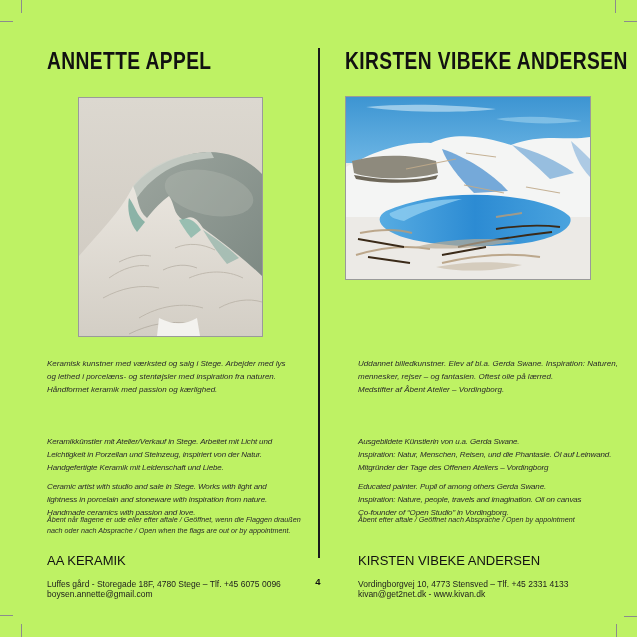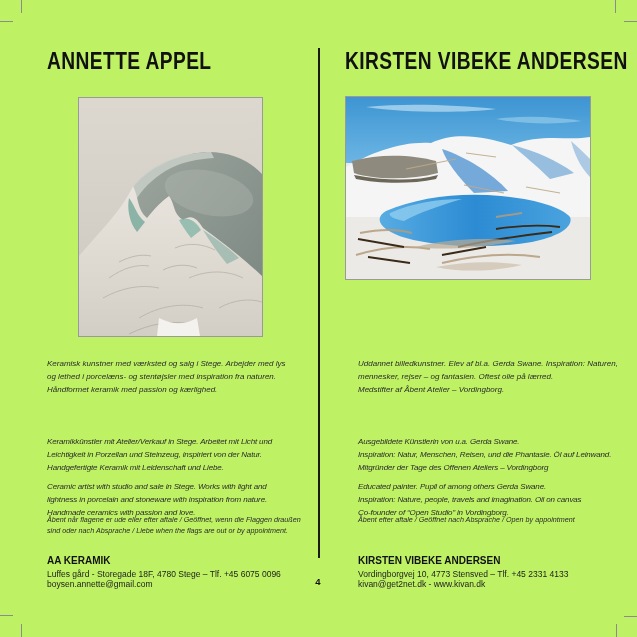--- a/index.html
+++ b/index.html
@@ -40,21 +40,21 @@
   .b1 { top:357px; }
   .b2 { top:407px; }
   .b3 { top:452px; }
 
   .opening {
     position:absolute; margin:0; top:514px; font-size:7.2px; line-height:11px;
     font-style:italic; white-space:pre-line; color:#2a2a2a;
   }
 
   .contact { position:absolute; top:556px; font-size:8.5px; line-height:10.5px; }
-  .cname { font-weight:bold; font-size:10px; margin-bottom:2px; color:#111111; }
+  .cname { font-weight:normal; font-size:13px; margin-bottom:12px; color:#111111; }
 
   .divider { position:absolute; left:318px; top:48px; width:1.5px; height:510px; background:#1a1a1a; }
 
   .pagenum {
     position:absolute; left:303px; top:576px; width:30px; text-align:center;
     font-weight:bold; font-size:9.5px; color:#111111;
   }
 </style>
 </head>
 <body>
@@ -116,21 +116,21 @@
   <p class="bio lcol b1">Keramisk kunstner med værksted og salg i Stege. Arbejder med lys
 og lethed i porcelæns- og stentøjsler med inspiration fra naturen.
 Håndformet keramik med passion og kærlighed.</p>
   <p class="bio it lcol b2">Keramikkünstler mit Atelier/Verkauf in Stege. Arbeitet mit Licht und
 Leichtigkeit in Porzellan und Steinzeug, inspiriert von der Natur.
 Handgefertigte Keramik mit Leidenschaft und Liebe.</p>
   <p class="bio it lcol b3">Ceramic artist with studio and sale in Stege. Works with light and
 lightness in porcelain and stoneware with inspiration from nature.
 Handmade ceramics with passion and love.</p>
   <p class="opening lcol">Åbent når flagene er ude eller efter aftale / Geöffnet, wenn die Flaggen draußen
-sind oder nach Absprache / Liebe when the flags are out or by appointment.</p>
+nach oder nach Absprache / Open when the flags are out or by appointment.</p>
 
   <div class="contact lcol">
     <div class="cname">AA KERAMIK</div>
     <div class="caddr">Luffes gård - Storegade 18F, 4780 Stege – Tlf. +45 6075 0096</div>
     <div class="cmail">boysen.annette@gmail.com</div>
   </div>
 
   <div class="divider"></div>
   <div class="pagenum">4</div>
 

